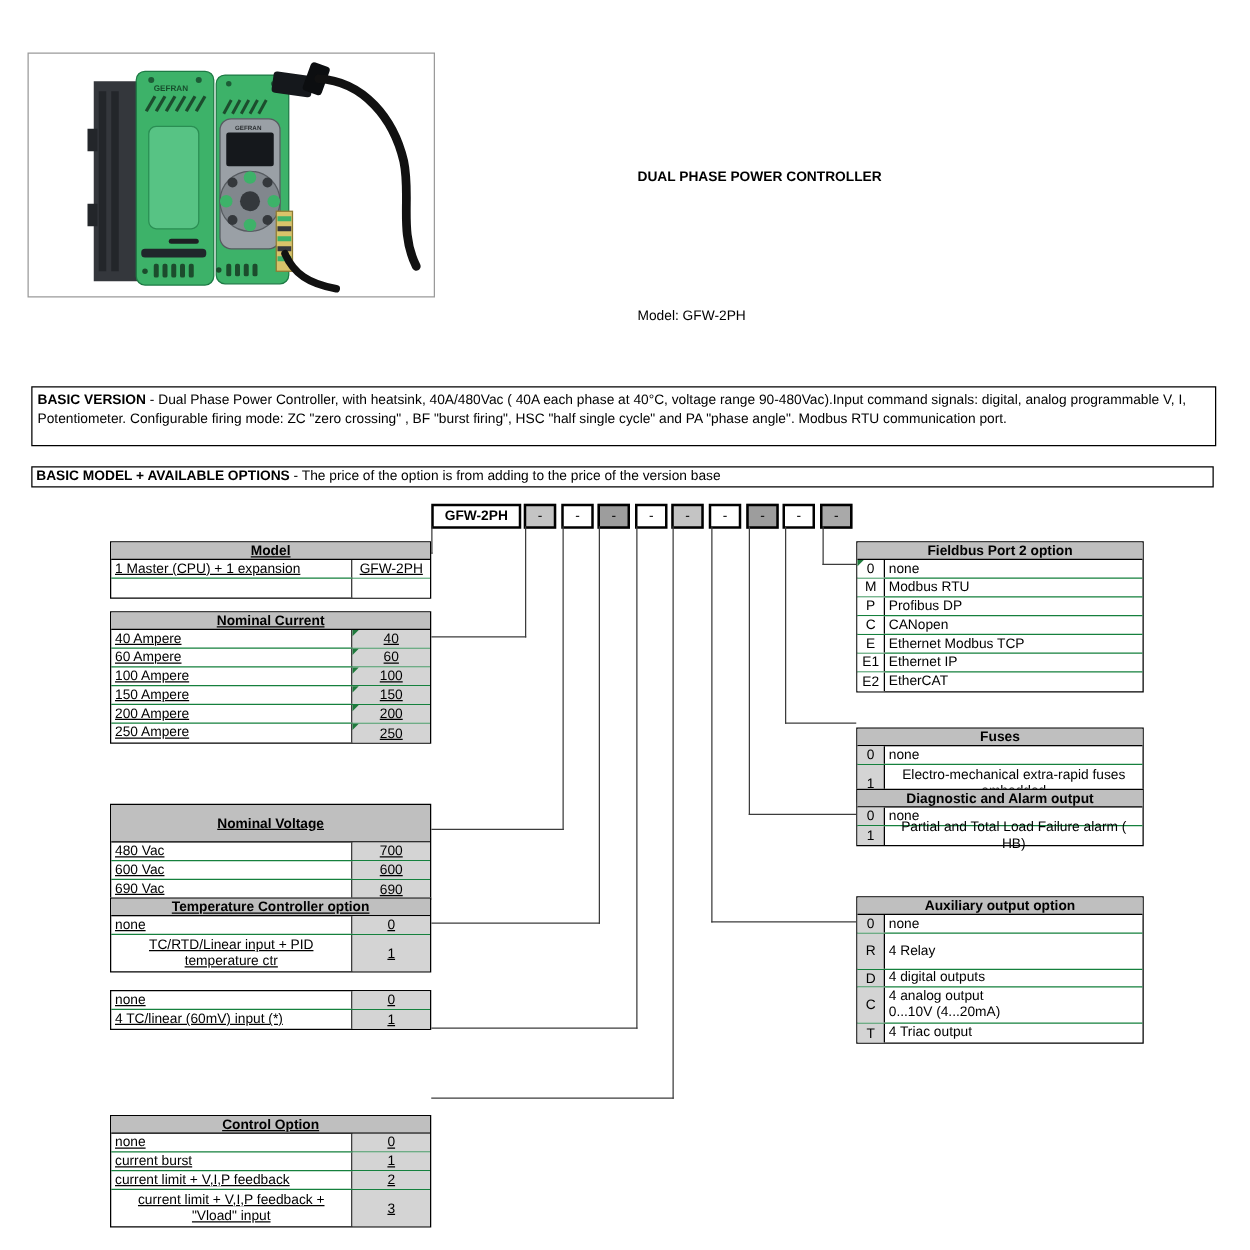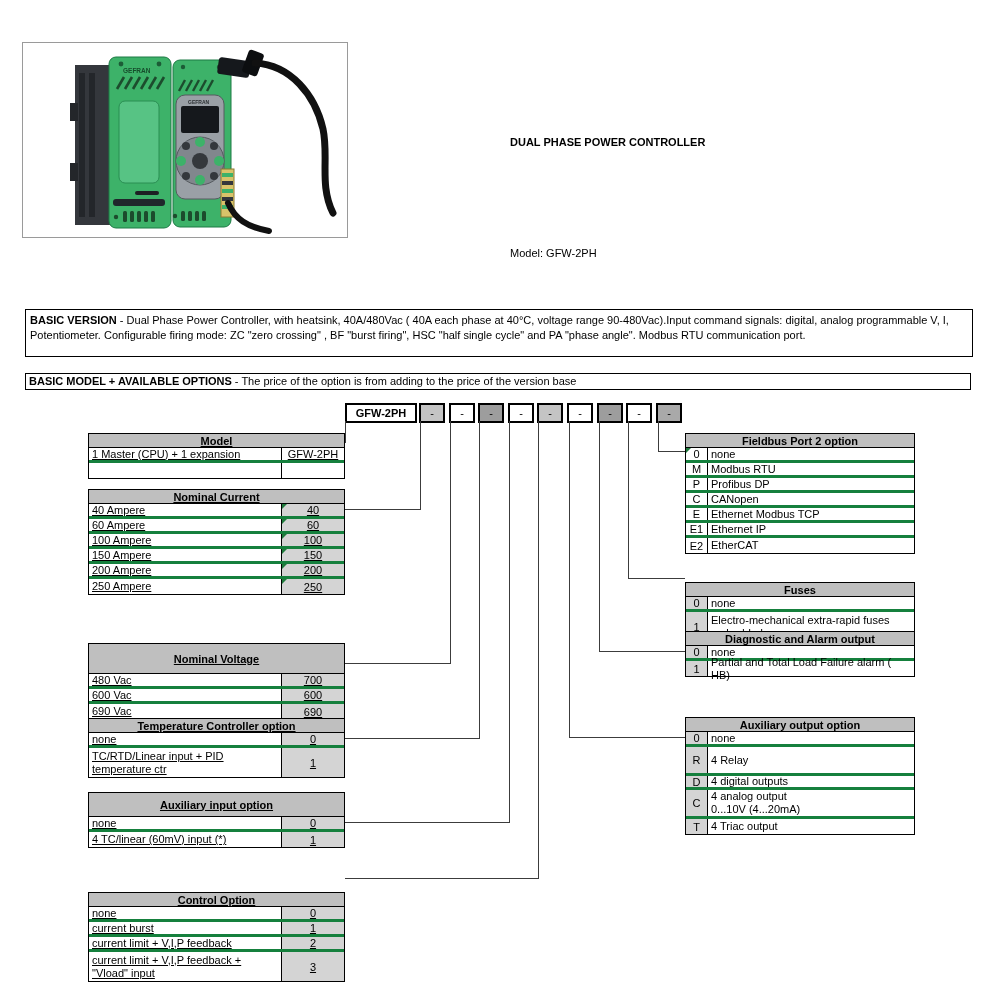--- a/index.html
+++ b/index.html
@@ -47,22 +47,22 @@
     position:absolute; border:1px solid #000; background:#fff;
     box-sizing:border-box; font-size:11px;
   }
   .tbl-left  { left:88px;  width:257px;text-decoration:underline; }
   .tbl-right { left:685px; width:230px; }
   .thead {
     background:#bfbfbf; font-weight:bold; border-bottom:1px solid #000;
     display:flex; align-items:center; justify-content:center;
     box-sizing:border-box; text-align:center;
   }
-  .lrow { display:flex; border-bottom:3px solid #15803d; box-sizing:border-box; align-items:stretch; }
-  .lrow.last { border-bottom:none; }
+  .lrow { display:flex; border-bottom:1px solid #15803d; box-sizing:border-box; align-items:stretch; }
+  .lrow.last { border-bottom:none;text-align:center; }
   .lbl {
     flex:1; padding:0 3px; display:flex; align-items:center;
     border-right:1px solid #000; line-height:13px; box-sizing:border-box;
   }
   .val {
     width:62px; background:#d4d4d4; position:relative;
     display:flex; align-items:center; justify-content:center; box-sizing:border-box;
   }
   .val.white { background:#fff; }
   .code {
@@ -298,21 +298,20 @@
   </div>
   <div class="lrow last" style="height:29px">
     <div class="lbl">TC/RTD/Linear input  + PID temperature ctr</div>
     <div class="val">
         <span>1</span>
       </div>
   </div>
 </div>
 
 <div class="tbl tbl-left" style="top:792px">
-  <div class="thead" style="height:24px">Auxiliary input option</div>
   <div class="lrow" style="height:15px">
     <div class="lbl">none</div>
     <div class="val">
         <span>0</span>
       </div>
   </div>
   <div class="lrow last" style="height:15px">
     <div class="lbl">4 TC/linear (60mV) input (*)</div>
     <div class="val">
         <span>1</span>

